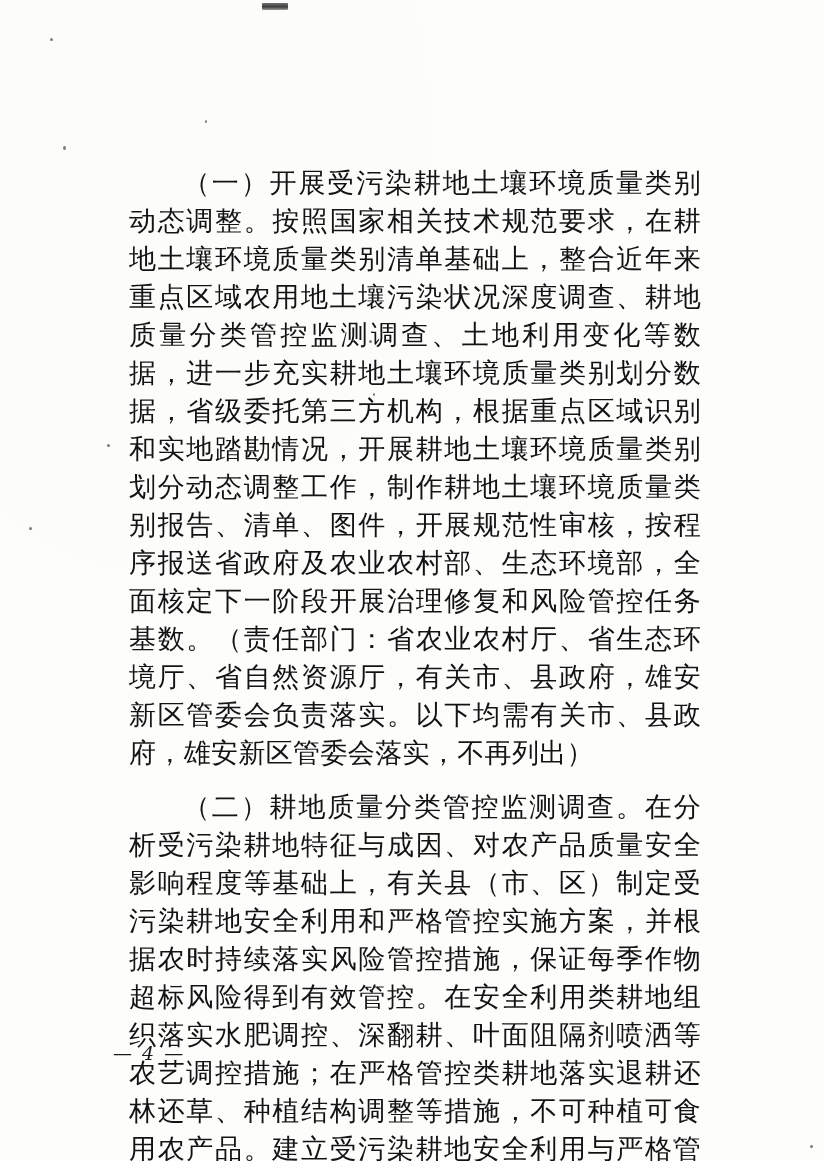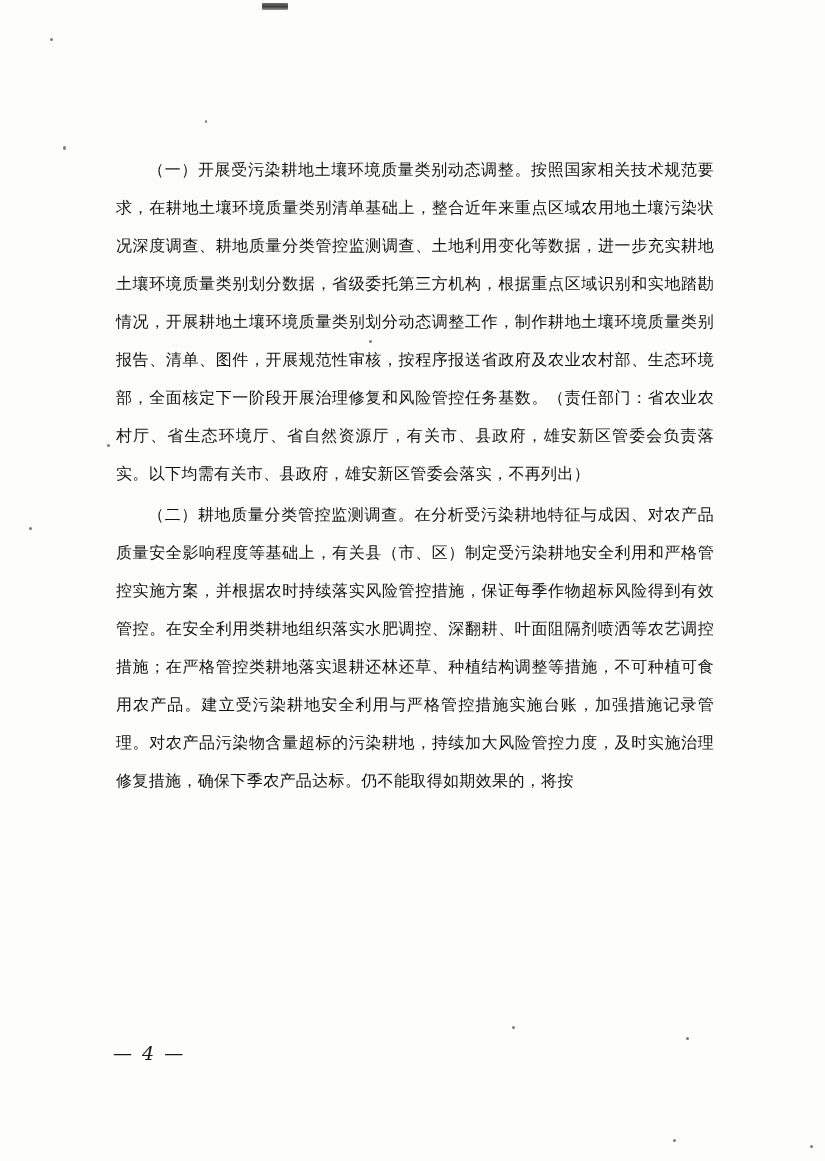--- a/index.html
+++ b/index.html
@@ -30,22 +30,22 @@
   }
 
   .body-text {
     position: absolute;
     left: 113px;
     top: 148px;
     width: 604px;
   }
 
   .para {
-    margin: 3px;
-    font-size: 16px;
+    margin: 16px;
+    font-size: 27px;
     line-height: 38px;
     color: #131313;
     text-align: justify;
     text-align-last: left;
     text-justify: inter-character;
     letter-spacing: 0.35px;
     text-indent: 2em;
     font-weight: 500;
     -webkit-font-smoothing: none;
   }

